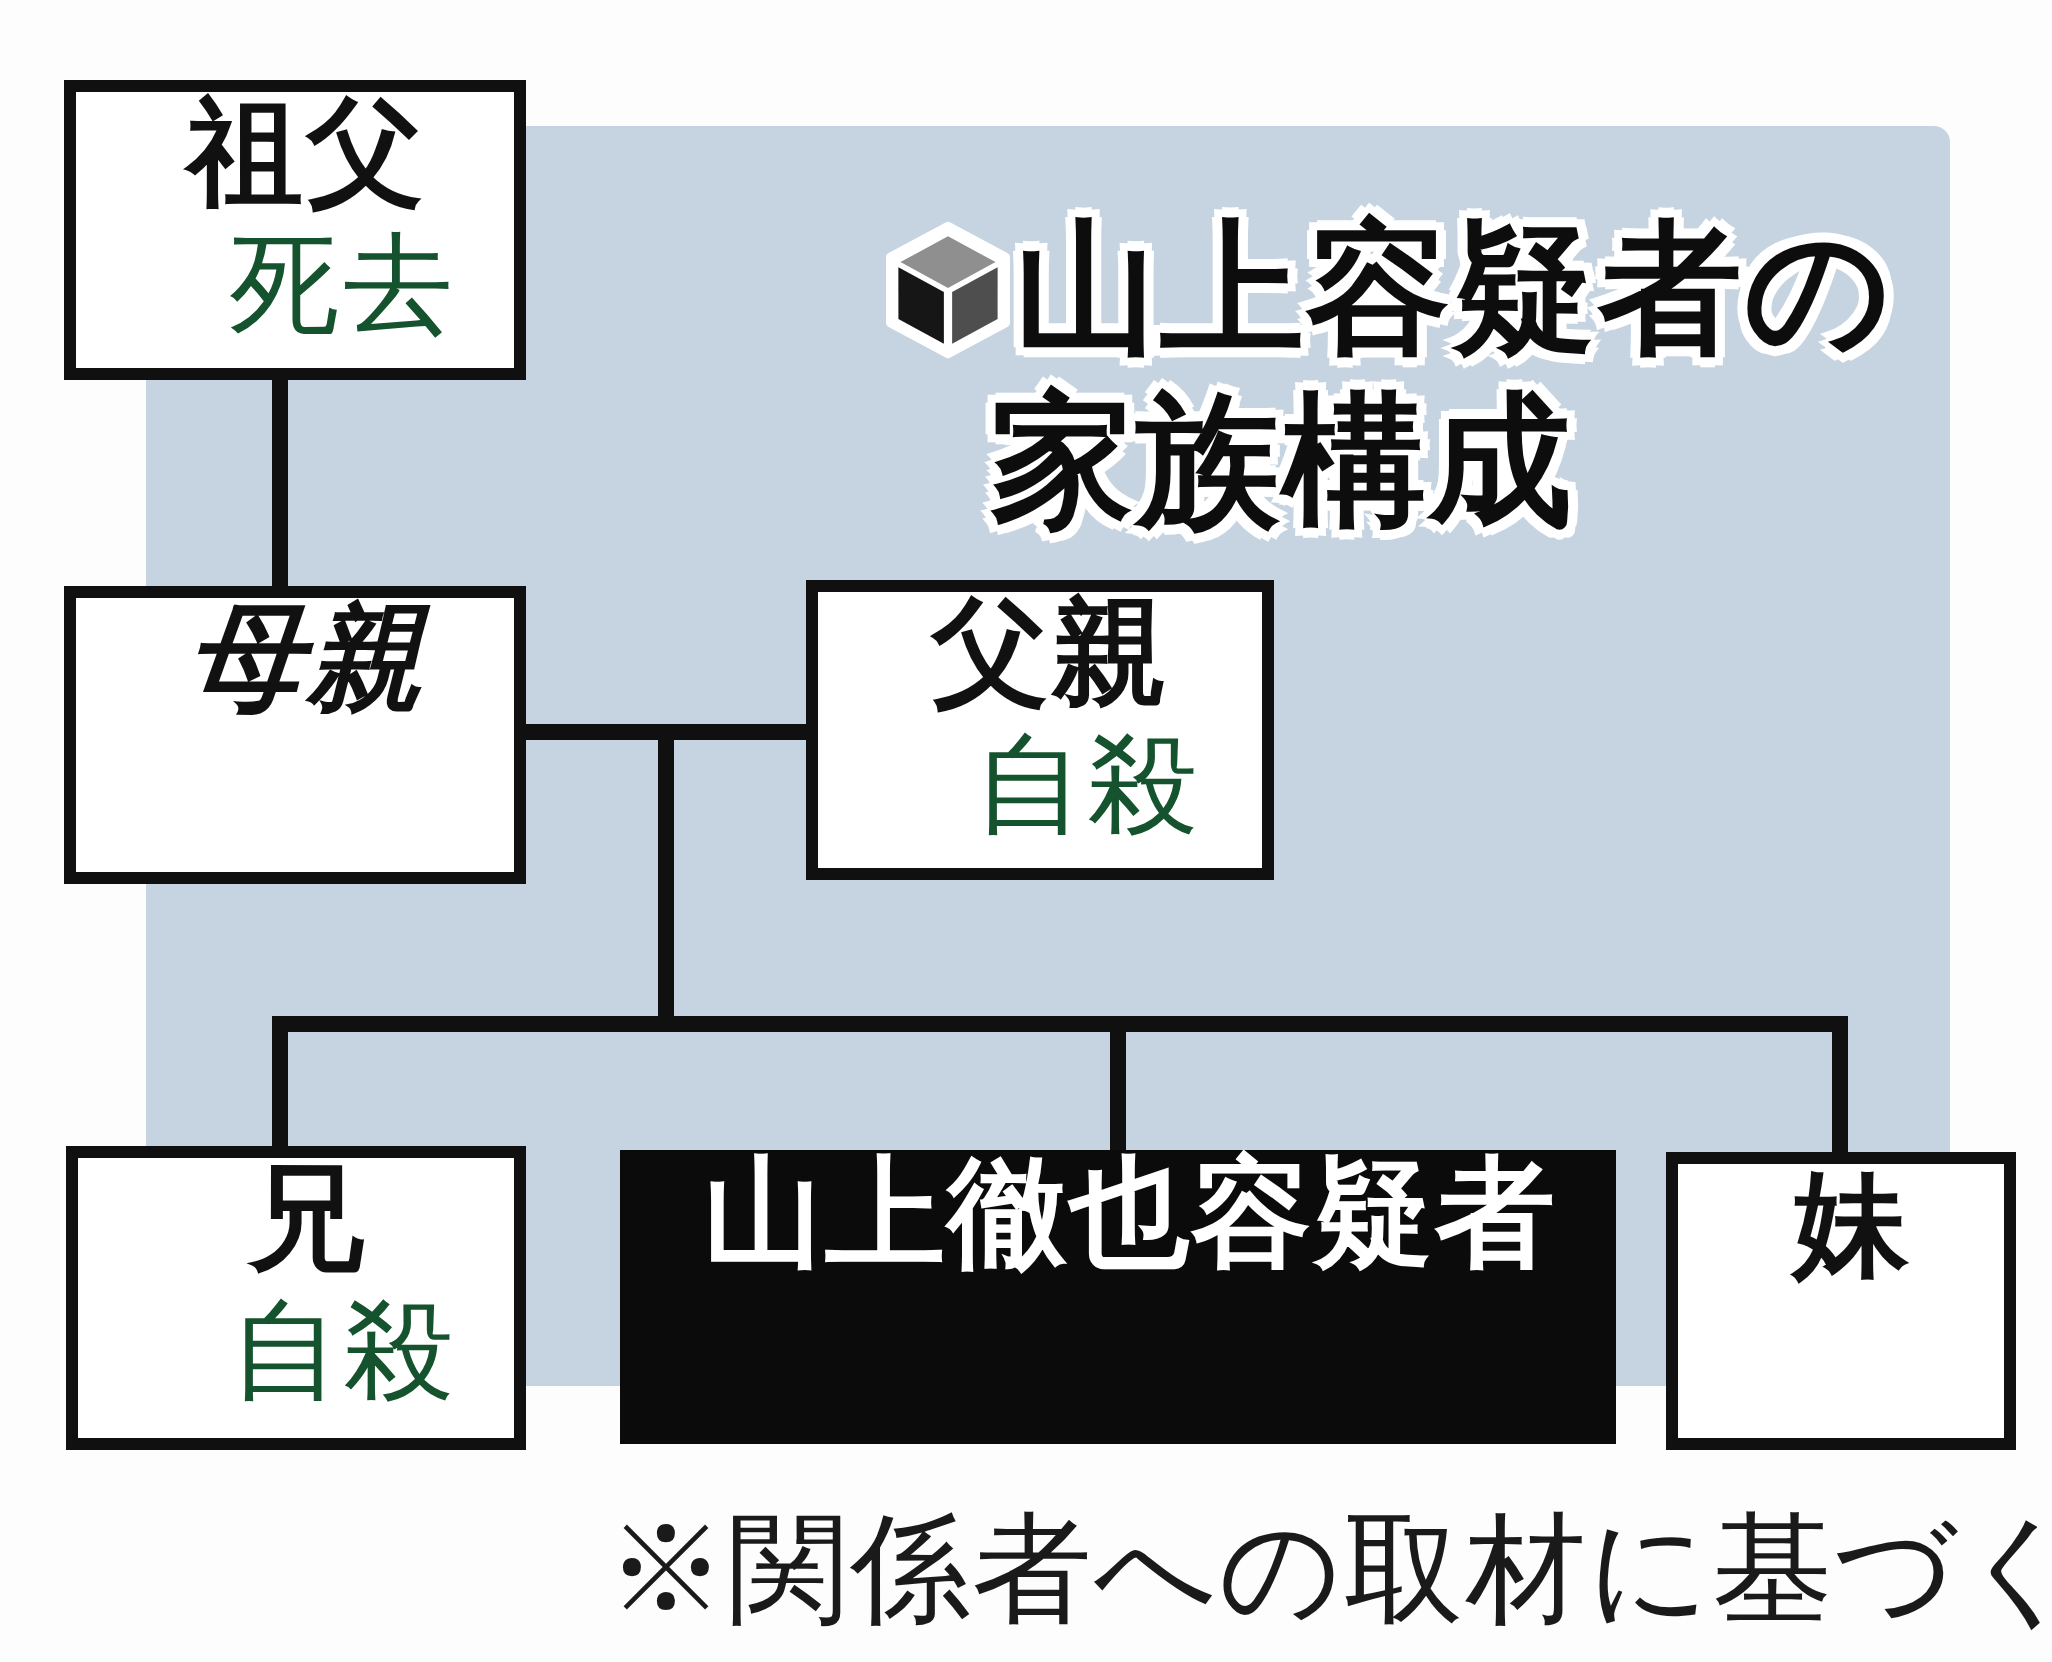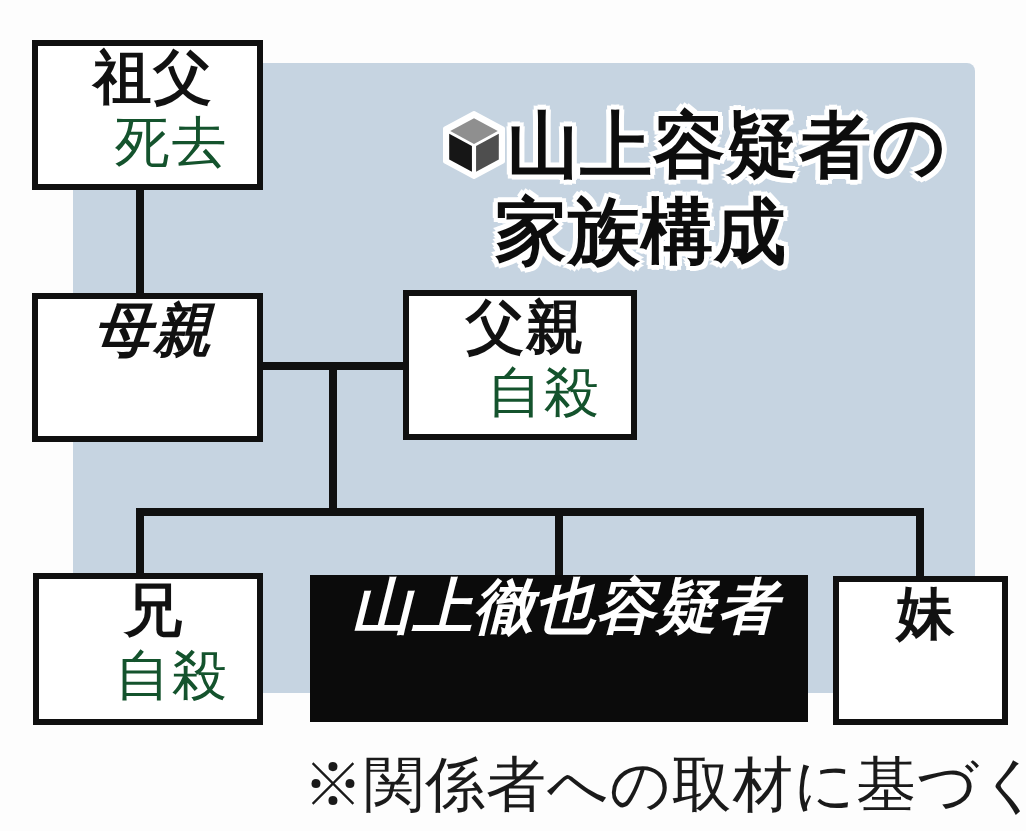--- a/index.html
+++ b/index.html
@@ -56,21 +56,20 @@
     font-weight: 400;
     font-size: 55px;
     color: #14532d;
     letter-spacing: 2px;
     margin-top: 4px;
     margin-left: 36px;
   }
   .node.suspect {
     background: #0b0b0b;
     border: none;
-    font-style: italic;
   }
   .node.suspect .name {
     color: #ffffff;
     font-size: 60px;
     letter-spacing: 1px;
   }
   
   .title {
     position: absolute;
     left: 443px;

